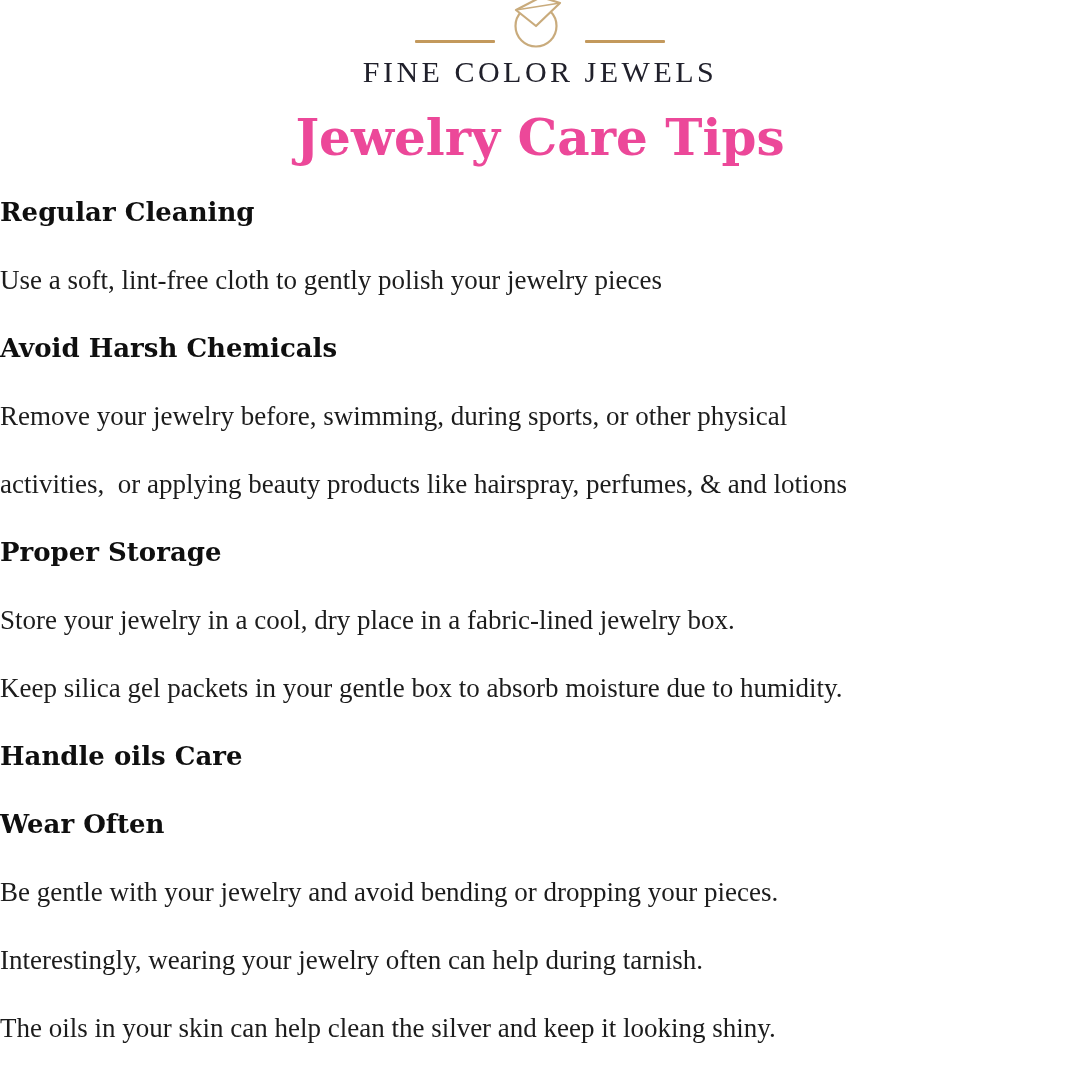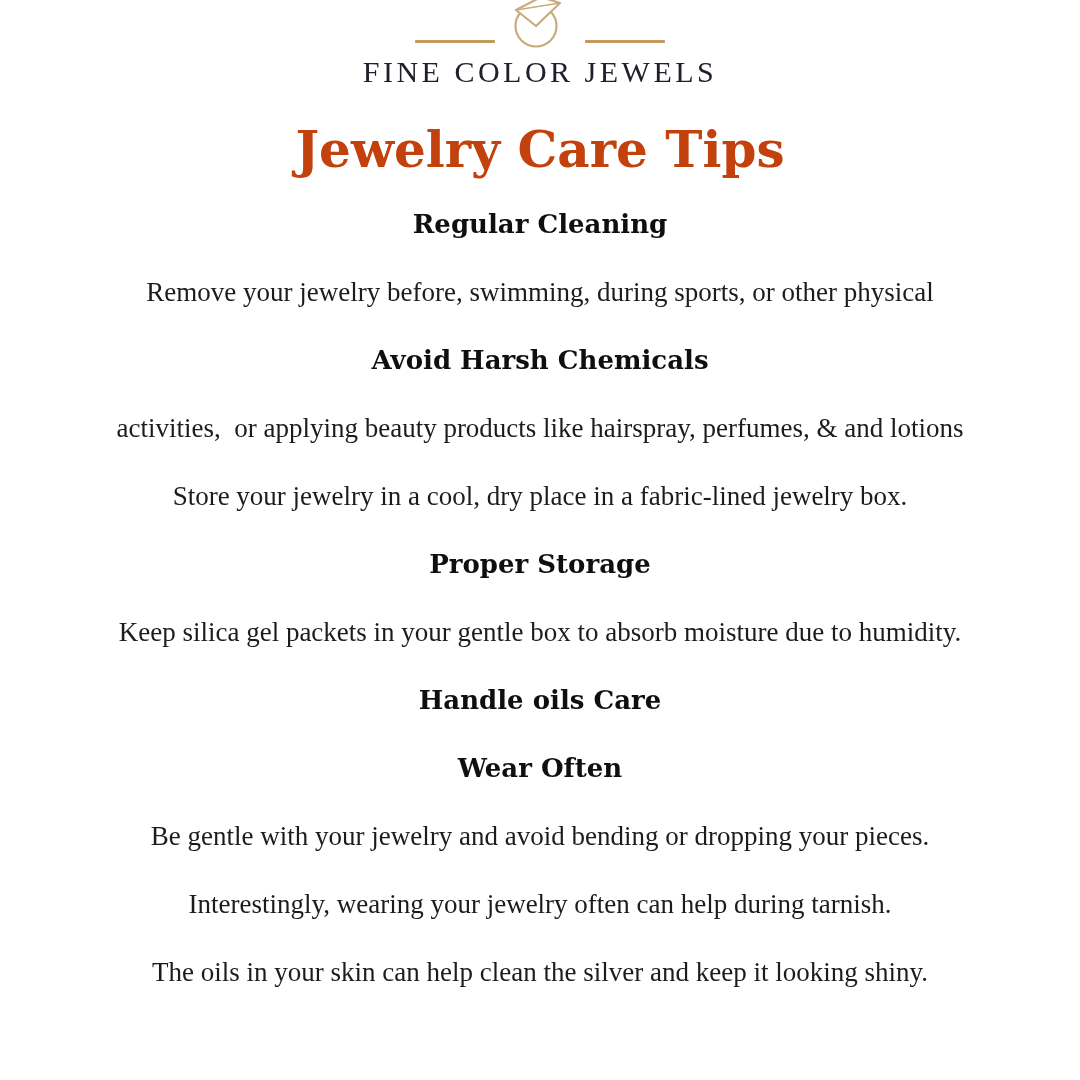--- a/index.html
+++ b/index.html
@@ -42,38 +42,37 @@
   .brand-name {
     margin-top: 7px;
     font-size: 30px;
     letter-spacing: 3.5px;
     color: #20202b;
     font-weight: normal;
     white-space: nowrap;
   }
   
   .page-title {
-    margin-top: 28px;
+    margin-top: 16px;
     height: 66px;
     line-height: 66px;
     font-family: "DejaVu Serif", serif;
     font-weight: bold;
     font-size: 50px;
-    color: #c2410c;
+    color: #ec4899;
     white-space: nowrap;
   }
   
   .rows {
     margin-top: 7px;
     width: 100%;
   }
   .row {
     height: 68px;
     line-height: 68px;
-    text-align: center;
     white-space: pre;
     overflow: visible;
   }
   .row.heading {
     font-family: "DejaVu Serif", serif;
     font-weight: bold;
     font-size: 26px;
     color: #0f0f0f;
   }
   .row.body {
@@ -95,27 +94,28 @@
       <path d="M24 14 L68 7" stroke="#c9ab7c" stroke-width="1.6"></path>
     </svg>
     <span class="logo-line right"></span>
   </div>
   <div class="brand-name">FINE COLOR JEWELS</div>
 
   <div class="page-title">Jewelry Care Tips</div>
 
   <div class="rows">
     <div class="row heading">Regular Cleaning</div>
+    <div class="row body">Use a soft, lint-free cloth to gently polish your jewelry pieces</div>
 
+    <div class="row heading">Avoid Harsh Chemicals</div>
     <div class="row body">Remove your jewelry before, swimming, during sports, or other physical</div>
-    <div class="row heading">Avoid Harsh Chemicals</div>
     <div class="row body">activities,  or applying beauty products like hairspray, perfumes, &amp; and lotions</div>
 
+    <div class="row heading">Proper Storage</div>
     <div class="row body">Store your jewelry in a cool, dry place in a fabric-lined jewelry box.</div>
-    <div class="row heading">Proper Storage</div>
     <div class="row body">Keep silica gel packets in your gentle box to absorb moisture due to humidity.</div>
 
     <div class="row heading">Handle oils Care</div>
     <div class="row heading">Wear Often</div>
 
     <div class="row body">Be gentle with your jewelry and avoid bending or dropping your pieces.</div>
     <div class="row body">Interestingly, wearing your jewelry often can help during tarnish.</div>
     <div class="row body">The oils in your skin can help clean the silver and keep it looking shiny.</div>
   </div>
 

